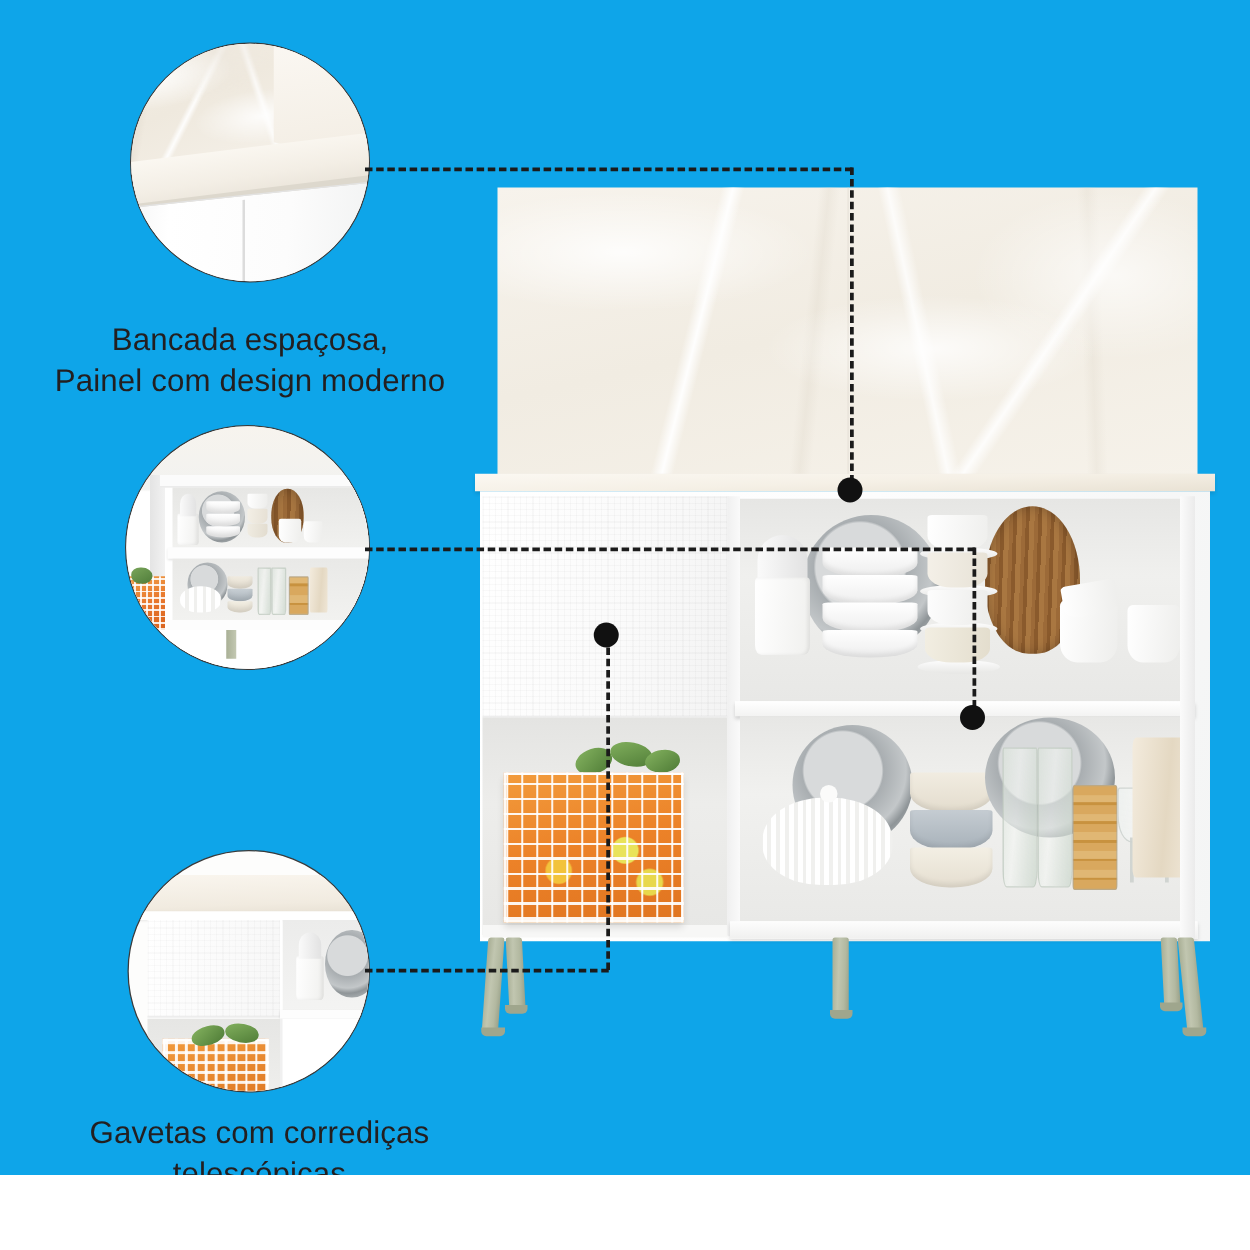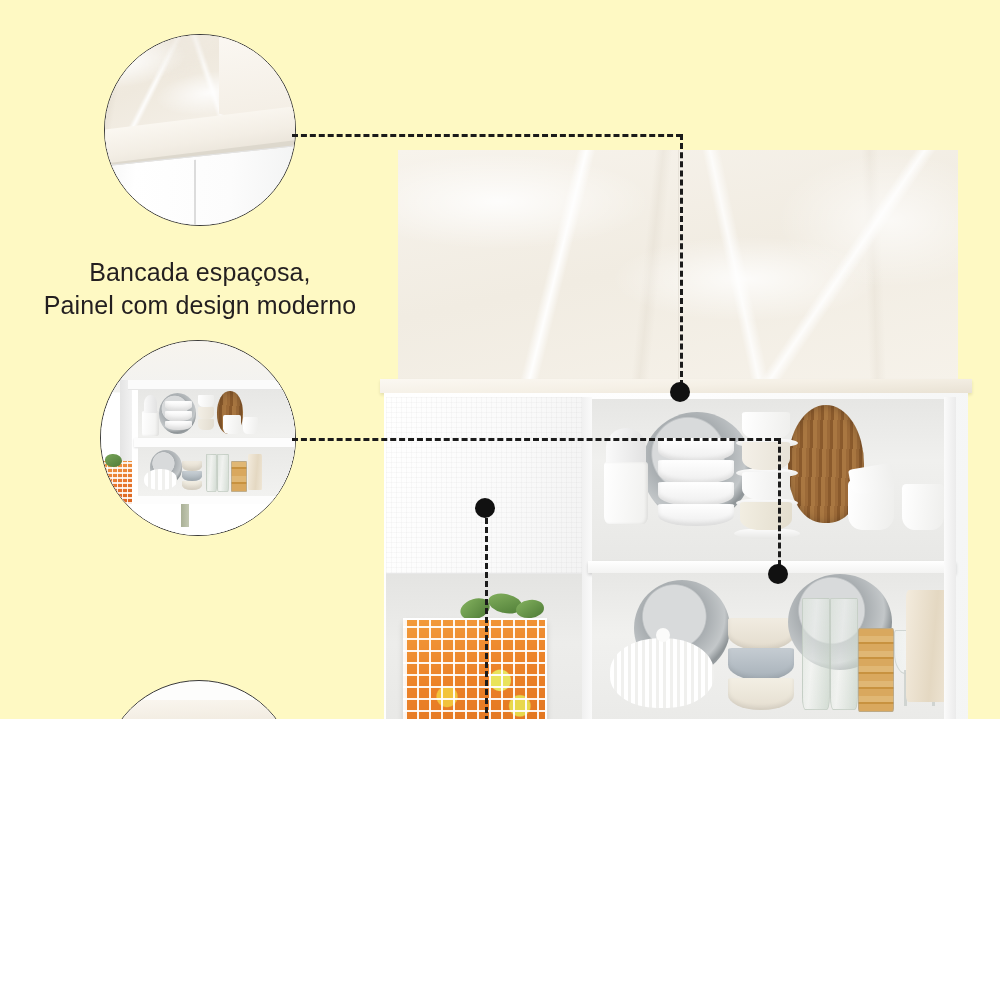--- a/index.html
+++ b/index.html
@@ -7,22 +7,22 @@
     margin: 0;
     padding: 0;
     background: #ffffff;
   }
   body {
     font-family: "Liberation Sans", sans-serif;
   }
   #stage {
     position: relative;
     width: 1000px;
-    height: 719px;
-    background: #fef9c3;
+    height: 940px;
+    background: #0ea5e9;
     overflow: hidden;
     text-decoration: underline;
   }
 
   
   .caption {
     position: absolute;
     text-align: center;
     color: #231f20;
     font-family: "Liberation Sans", sans-serif;
@@ -341,20 +341,22 @@
       <div id="c3-niche"></div>
       <div style="position:absolute;left:14%;top:78%;width:42%;height:22%;
                   background:repeating-linear-gradient(90deg, rgba(255,255,255,.9) 0 2px, rgba(255,255,255,0) 2px 8px),
                              repeating-linear-gradient(0deg, rgba(255,255,255,.9) 0 2px, rgba(255,255,255,0) 2px 8px),
                              linear-gradient(165deg,#f19a3c,#e07a25);
                   border:2px solid rgba(255,255,255,.95);"></div>
       <div class="leaf" style="left:26%;top:73%;width:14%;height:8%;transform:rotate(-16deg);"></div>
       <div class="leaf" style="left:40%;top:72%;width:14%;height:8%;transform:rotate(10deg);"></div>
     </div>
   </div>
+  <div class="caption" id="caption-3">Gavetas com corrediças
+telescópicas</div>
 
   <div id="product">
 
     <div id="panel"></div>
     <div id="panel-seam"></div>
     <div id="counter-slab"></div>
 
     <div id="carcass"></div>
 
     <div id="drawer-front"></div>

